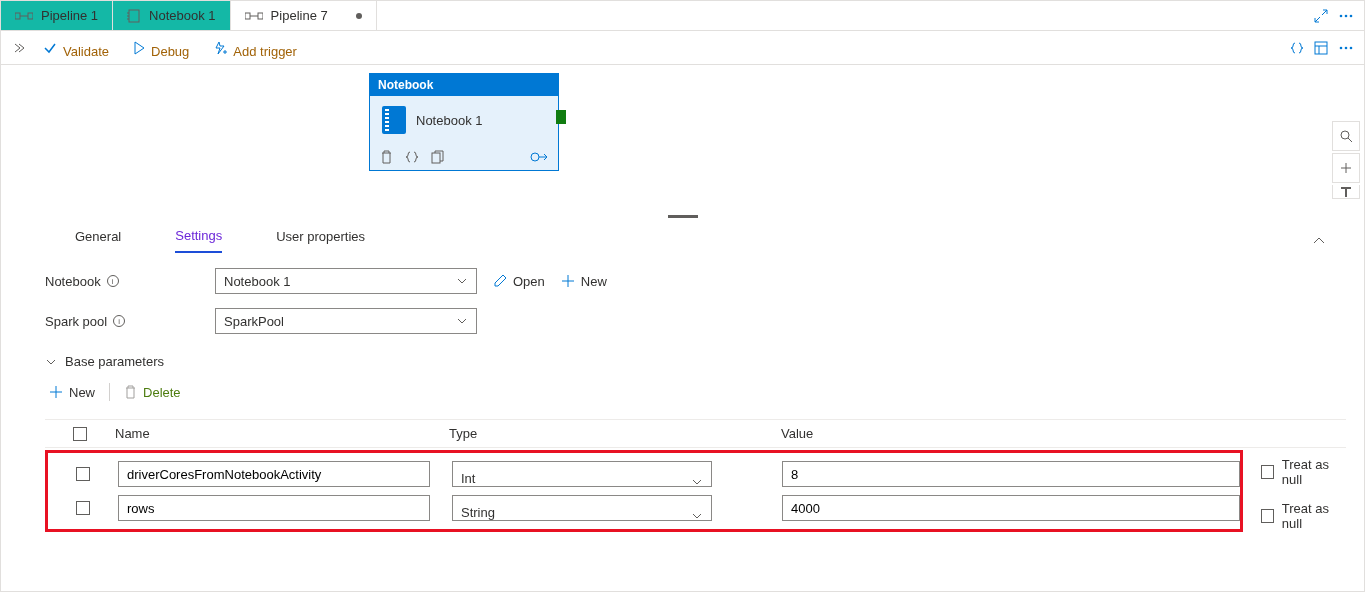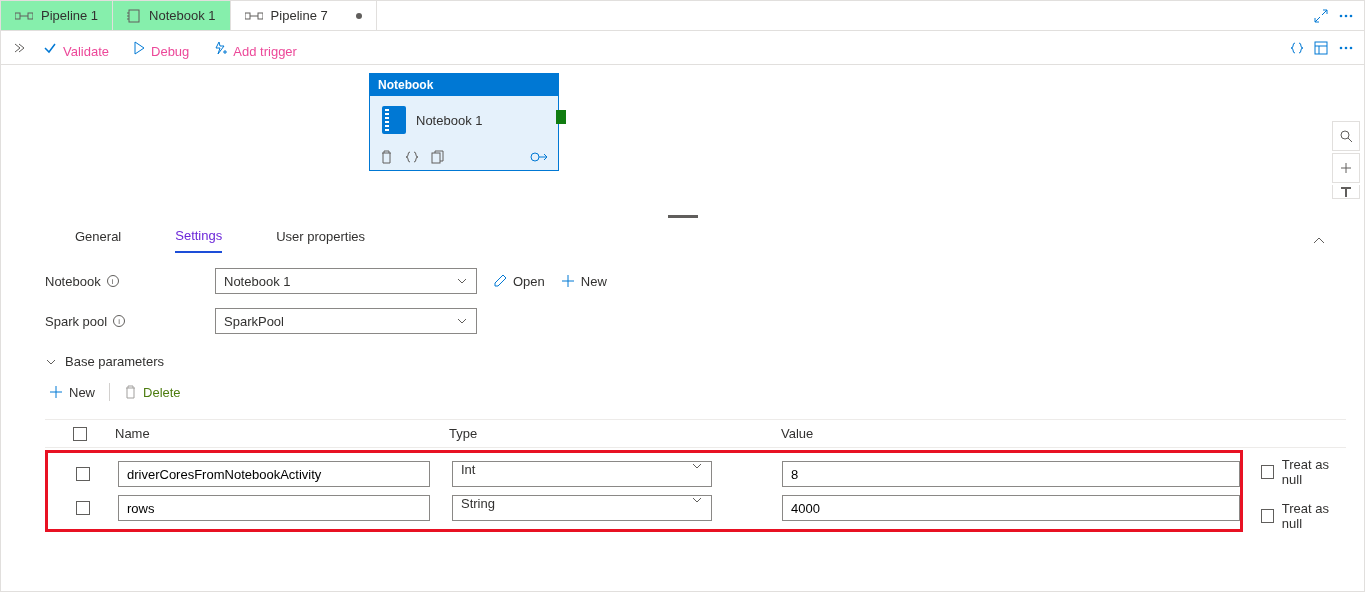--- a/index.html
+++ b/index.html
@@ -3,33 +3,33 @@
 <meta charset="utf-8">
 <style>
   * { box-sizing: border-box; margin: 0; padding: 0; font-family: "Segoe UI", sans-serif; }
   body { font-size: 13px; color: #323130; background: #fff; }
   .root { width: 1365px; height: 592px; display: flex; flex-direction: column; border: 1px solid #e1dfdd; overflow: hidden; }
 
   
   .tabs { display: flex; align-items: stretch; height: 30px; border-bottom: 1px solid #e1dfdd; }
   .tab { display: flex; align-items: center; gap: 8px; padding: 0 14px; border-right: 1px solid #e1dfdd; cursor: pointer; position: relative; }
   .tab.active { background: #fff; }
-  .tab:not(.active) { background: #86efac; }
+  .tab:not(.active) { background: #14b8a6; }
   .tab svg { flex: 0 0 auto; }
   .tab .dot { width:6px; height:6px; border-radius:50%; background:#605e5c; margin-left: 20px; }
   .tabs-spacer { flex:1; }
   .tabs-right { display:flex; align-items:center; gap:10px; padding:0 10px; }
   .tabs-right svg { cursor:pointer; }
 
   
   .toolbar { display:flex; align-items:center; height:34px; border-bottom:1px solid #e1dfdd; padding-left:6px; }
   .chevron-expand { padding:0 6px; cursor:pointer; color:#0078d4; }
   .tool-btn { display:flex; align-items:center; gap:6px; padding:0 12px; cursor:pointer; color:#323130; }
   .tool-btn svg { color:#0078d4; }
-  .tool-btn span { color:#ec4899;margin-top:8px; }
+  .tool-btn span { color:#a16207;margin-top:8px; }
   .toolbar-spacer { flex:1; }
   .toolbar-right { display:flex; align-items:center; gap:10px; padding:0 10px; color:#0078d4; }
   .toolbar-right svg { cursor:pointer; }
 
   
   .canvas-wrap { position:relative; flex:0 0 150px; }
   .activity { position:absolute; left:368px; top:8px; width:190px; border:1px solid #0078d4; }
   .activity-header { background:#0078d4; color:#fff; padding:4px 8px; font-size:12px; font-weight:600; }
   .activity-body { background:#e5f1fb; display:flex; align-items:center; gap:10px; padding:10px 12px; }
   .activity-body .nb-icon { width:24px; height:28px; background:#0078d4; border-radius:2px; position:relative; }
@@ -71,21 +71,21 @@
   .thead { display:flex; align-items:center; border-top:1px solid #edebe9; border-bottom:1px solid #edebe9; padding:6px 0; }
   .cb-cell { width:70px; display:flex; justify-content:center; }
   .col-name { width:334px; }
   .col-type { width:332px; }
   .col-value { flex:1; }
   .chk { width:14px; height:14px; border:1px solid #605e5c; background:#fff; cursor:pointer; }
 
   .rows-box { border:3px solid #e81123; padding:4px 0; margin-top:2px; width:1204px; }
   .prow { display:flex; align-items:center; padding:4px 0; }
   .txt-input { height:26px; border:1px solid #8a8886; padding:0 8px; width:312px; font-size:13px; }
-  .sel-input { height:26px; border:1px solid #8a8886; padding:0 8px; width:260px; display:flex; align-items:flex-start; justify-content:space-between; cursor:pointer; }
+  .sel-input { height:26px; border:1px solid #8a8886; padding:0 8px; width:260px; display:flex; align-items:flex-end; justify-content:space-between; cursor:pointer; }
   .val-input { height:26px; border:1px solid #8a8886; padding:0 8px; width:458px; font-size:13px; margin-left:70px; }
 
   .null-row { display:flex; align-items:center; gap:8px; margin-left:12px; }
 
   .params-wrap { position:relative; display:flex; }
   .nulls { display:flex; flex-direction:column; gap:10px; padding-top:9px; margin-left:6px; }
 
   svg { display:block; }
 </style>
 </head>

